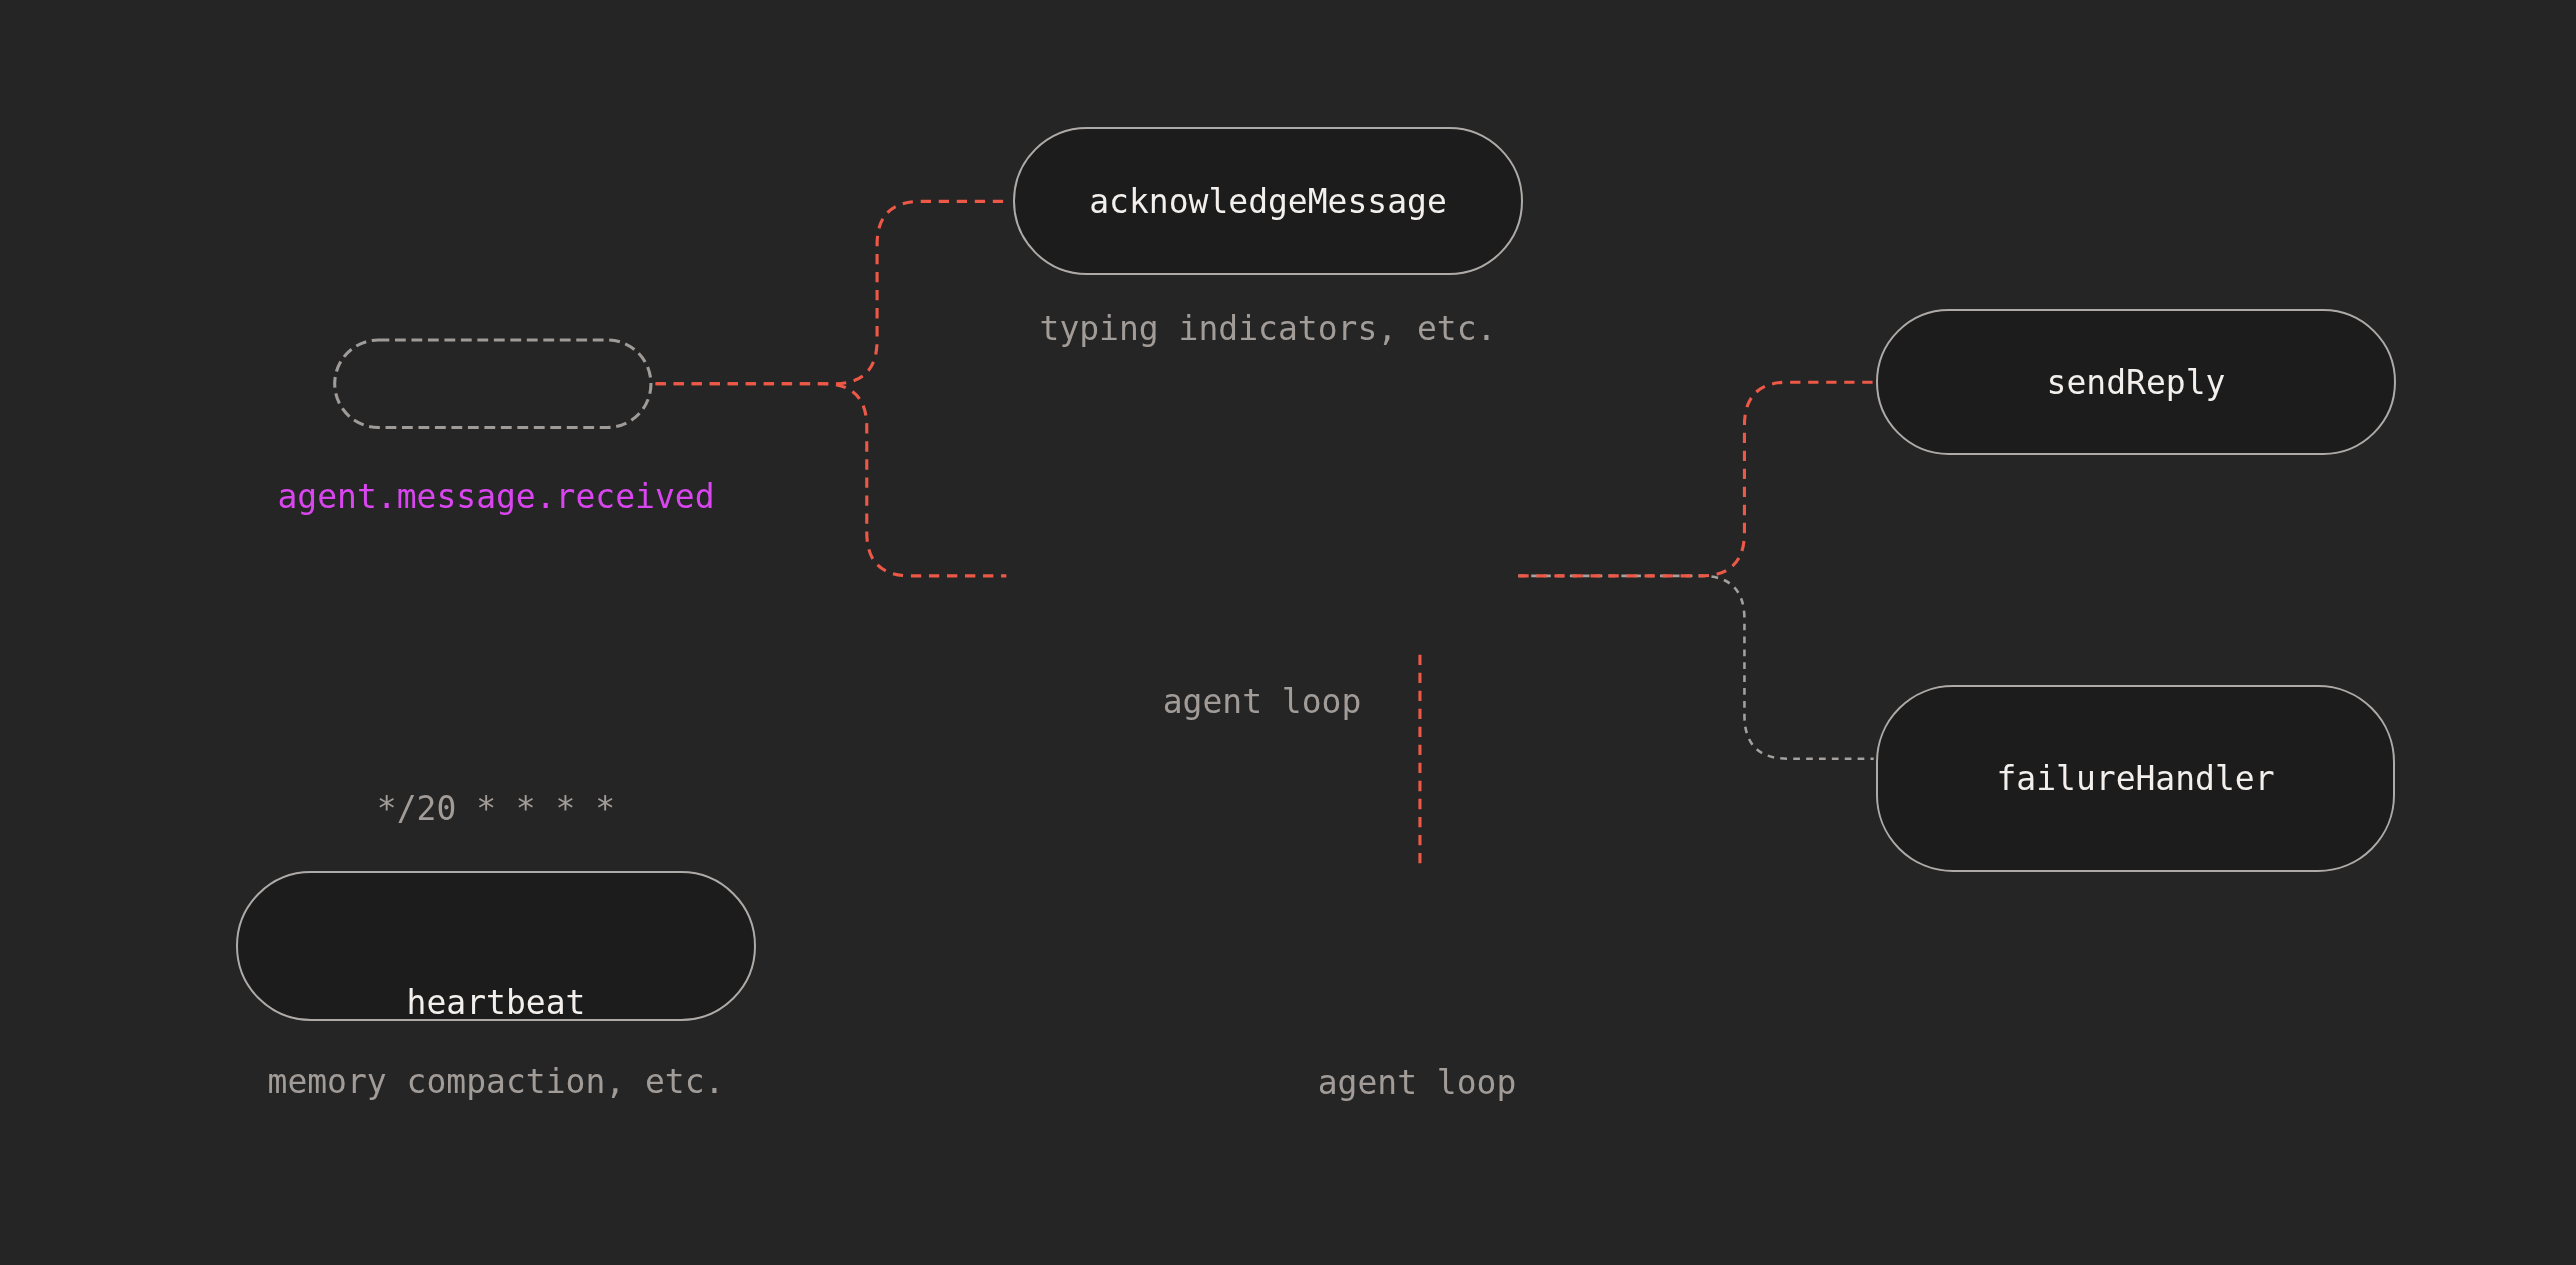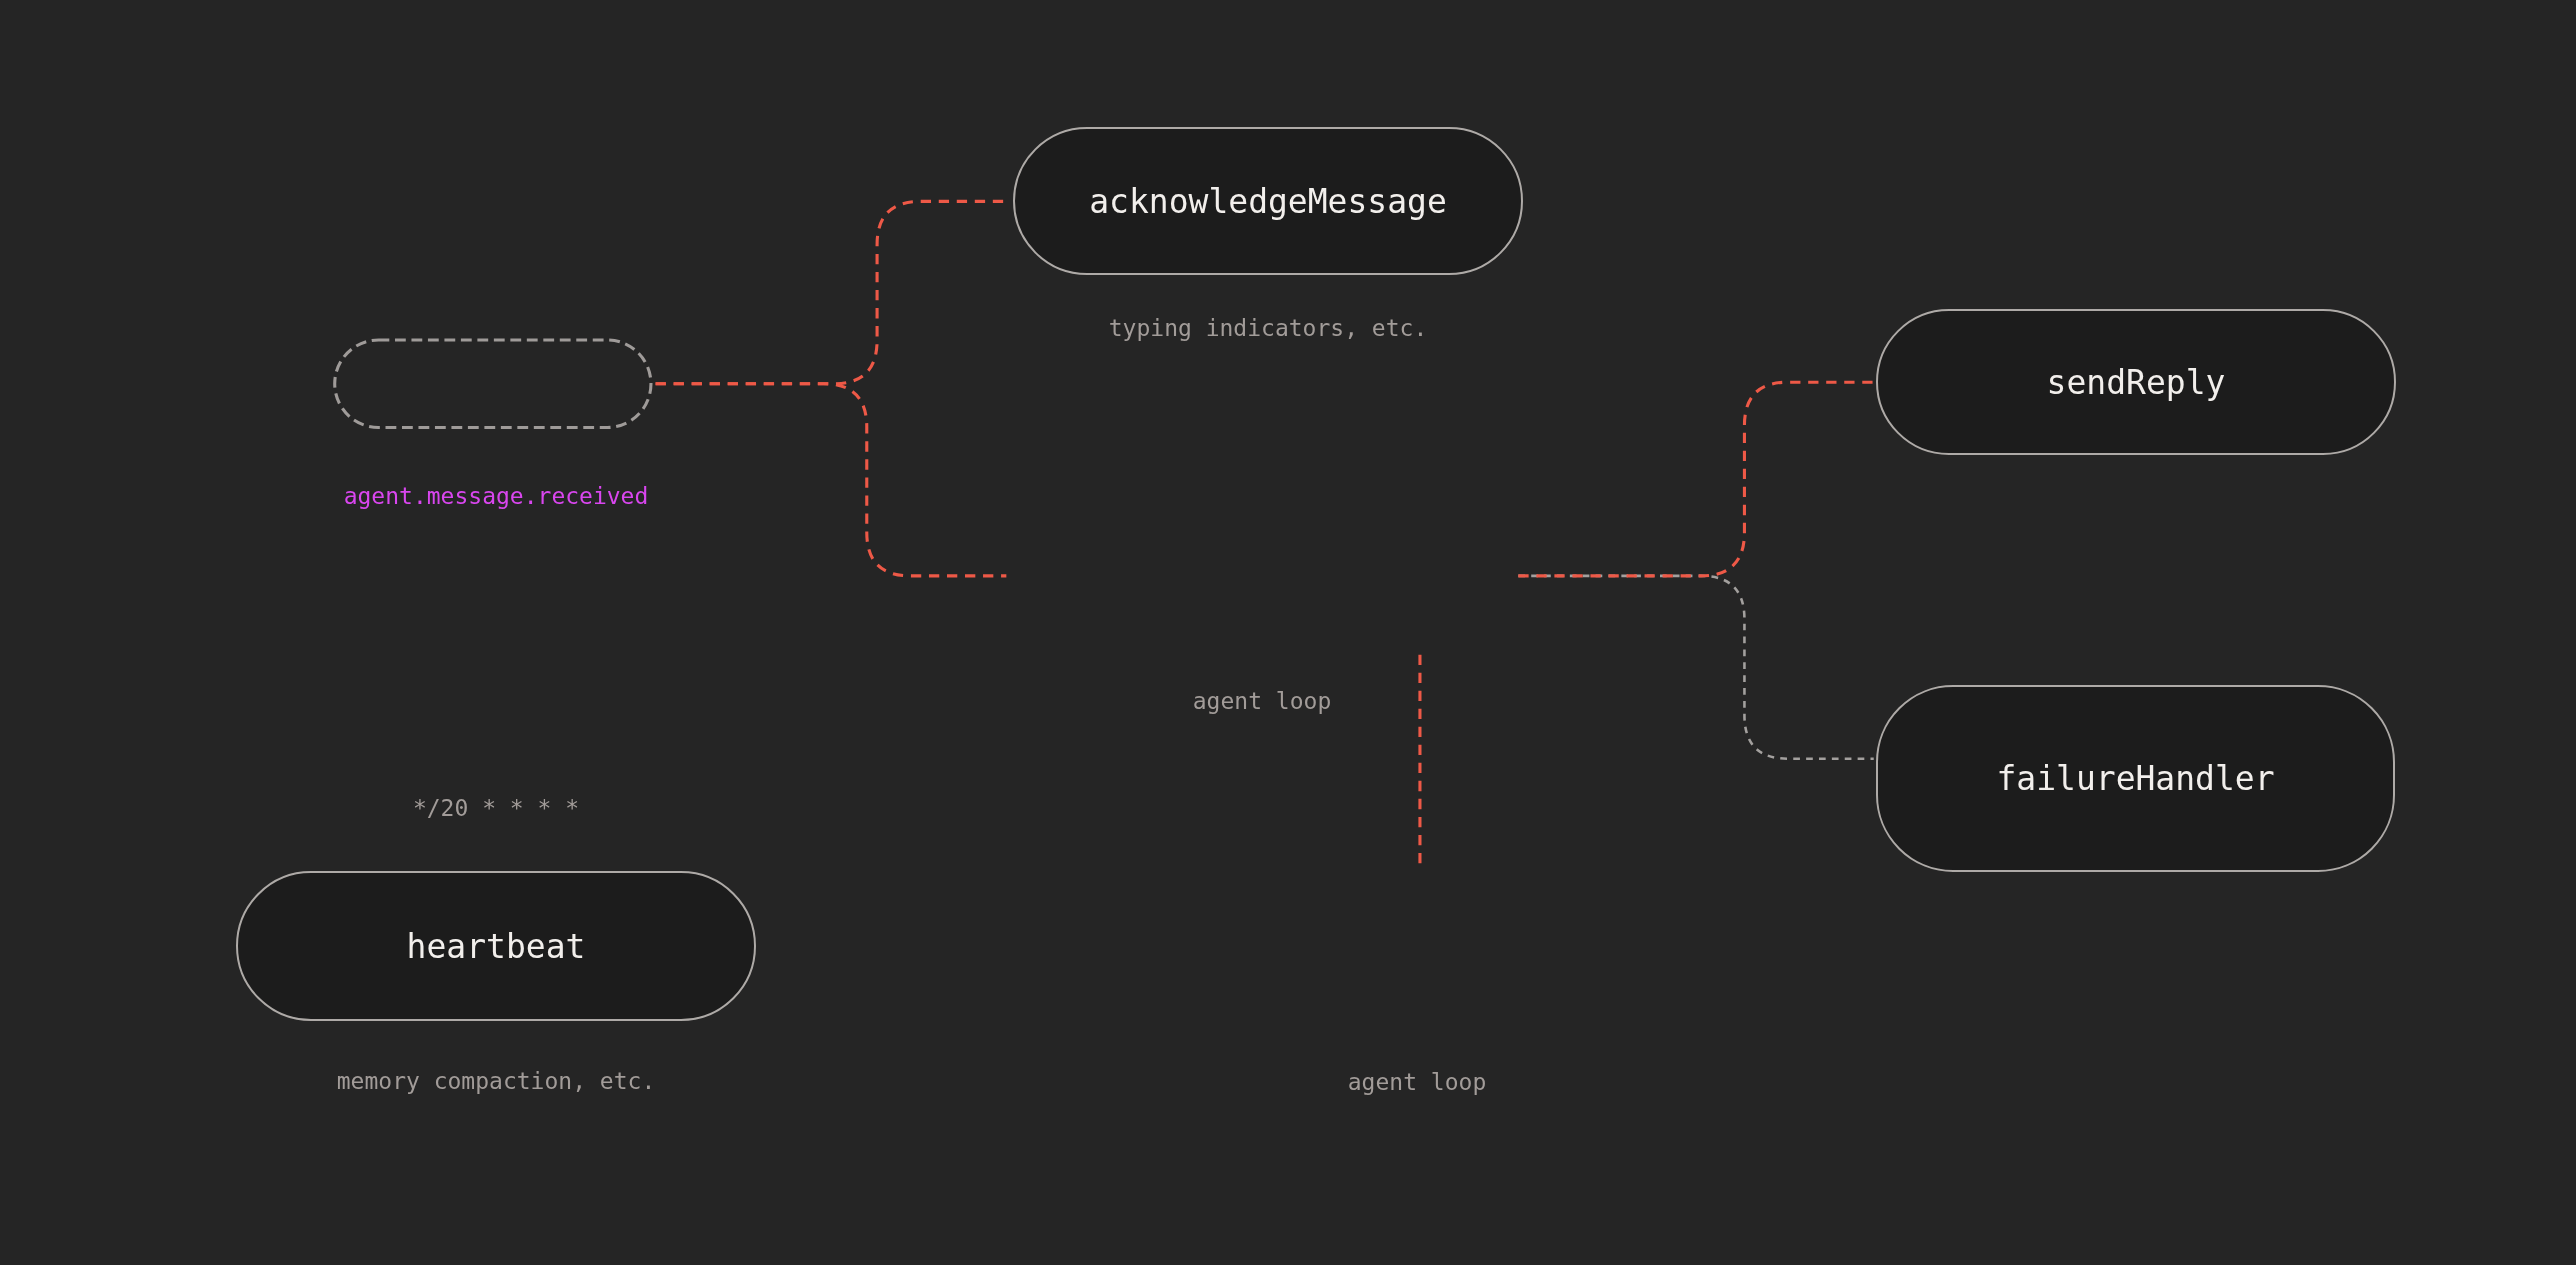--- a/index.html
+++ b/index.html
@@ -35,34 +35,34 @@
   }
   .node-label {
     font-size: 33px;
     color: #f2efec;
     white-space: nowrap;
     line-height: 1;
   }
   .caption {
     position: absolute;
     transform: translate(-50%, -50%);
-    font-size: 23px;
+    font-size: 33px;
     color: #a29c99;
     white-space: nowrap;
     line-height: 1;
   }
   .caption--bright {
     color: #d946ef;
   }
   
   #node-acknowledge-message { left: 1013px; top: 127px;  width: 510px;  height: 148px; text-align: center; }
   #node-handle-message      { left: 1009px; top: 500px;  width: 507px;  height: 152px; }
   #node-send-reply          { left: 1876px; top: 309px;  width: 520px; height: 146px; }
   #node-failure-handler     { left: 1876px; top: 685px; width: 519px; height: 187px; }
-  #node-heartbeat           { left: 236px;  top: 871px; width: 520px; height: 150px; }
+  #node-heartbeat           { left: 236px;  top: 871px; width: 520px; height: 150px; align-items: flex-end; }
   #node-sub-agent           { left: 1158px; top: 869px; width: 519px; height: 151px; }
   
   #caption-trigger     { left: 496px;  top: 496px;  }
   #caption-ack         { left: 1268px; top: 328px;  }
   #caption-handle      { left: 1262px; top: 701px; }
   #annotation-cron     { left: 496px;  top: 808px; }
   #caption-heartbeat   { left: 496px;  top: 1081px; }
   #caption-sub-agent   { left: 1417px; top: 1082px; }
   .edge-red {
     fill: none;

